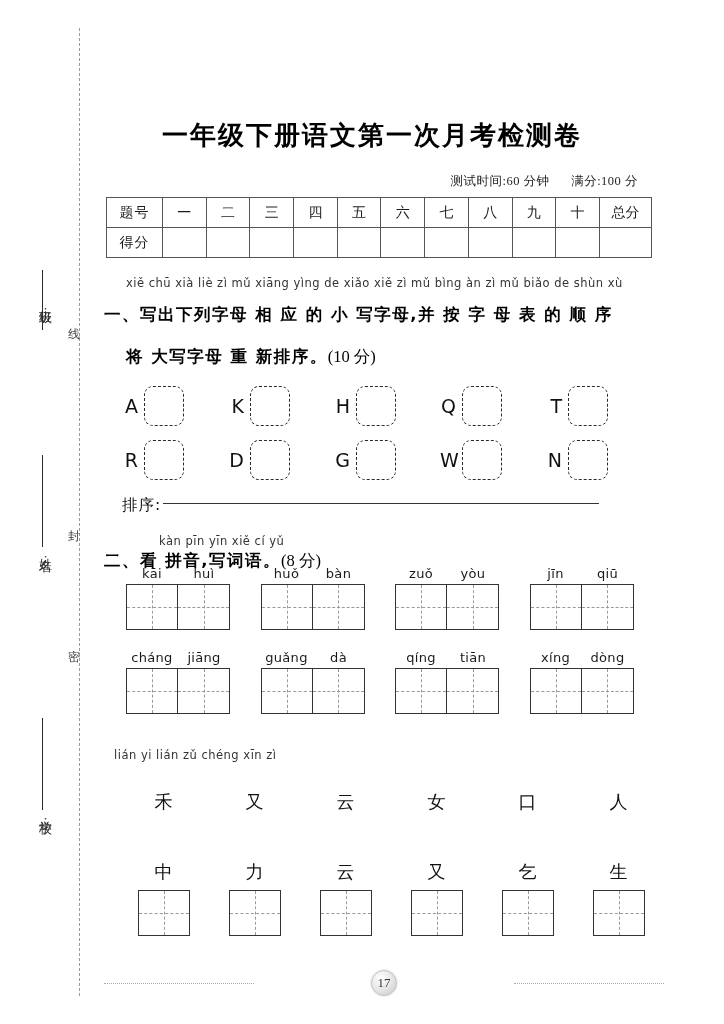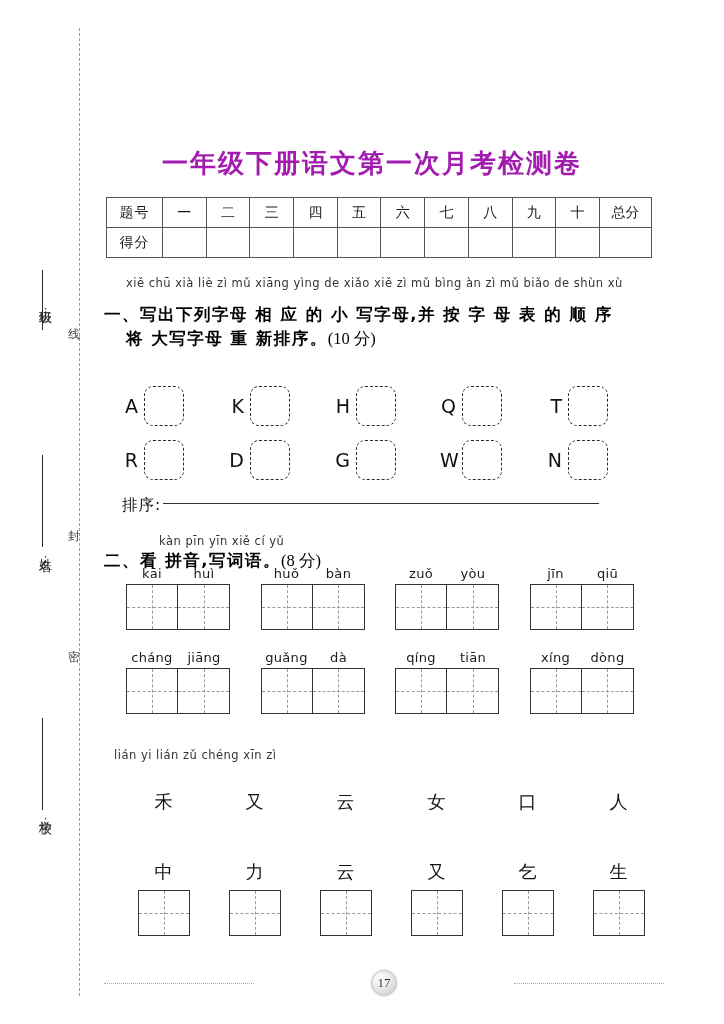--- a/index.html
+++ b/index.html
@@ -79,22 +79,21 @@
 
   .title {
     position: absolute;
     left: 8px; top: 118px;
     width: 520px;
     text-align: center;
     font-family: "DejaVu Sans", sans-serif;
     font-weight: bold;
     font-size: 26px;
     letter-spacing: 2px;
-    color: #a21caf;
-    margin-top: 28px;
+    color: #000000;
   }
 
   .exam-info {
     position: absolute;
     right: 26px; top: 173px;
     font-size: 12.5px;
     color: #222;
     letter-spacing: 0.5px;
   }
   .exam-info span { margin-left: 18px; }
@@ -143,21 +142,21 @@
   .q-text .score {
     font-family: "Liberation Serif", serif;
     font-weight: normal;
     letter-spacing: 0;
   }
 
   
   #q1-py   { top: 276px; left: 22px; }
   #q1-line1{ top: 304px; left: 0px; }
   #q1-py2  { top: 330px; left: 22px; }
-  #q1-line2{ top: 328px; left: 22px; }
+  #q1-line2{ top: 346px; left: 22px; }
 
   .letters-grid {
     position: absolute;
     left: 18px;
     width: 530px;
     display: flex;
     justify-content: flex-start;
   }
   .letters-grid.row1 { top: 386px; }
   .letters-grid.row2 { top: 440px; }
@@ -340,20 +339,24 @@
     <div class="field-line fl-name"></div>
 
     <div class="field-v fv-school">学校:</div>
     <div class="field-line fl-school"></div>
   </div>
 
   <div class="content">
 
     <div class="title">一年级下册语文第一次月考检测卷</div>
 
+    <div class="exam-info">
+      <span>测试时间:60 分钟</span>
+      <span>满分:100 分</span>
+    </div>
 
     <table class="score-table">
       <tbody>
           <tr>
         <td class="head-label">题号</td>
         <td>一</td>
         <td>二</td>
         <td>三</td>
         <td>四</td>
         <td>五</td>

